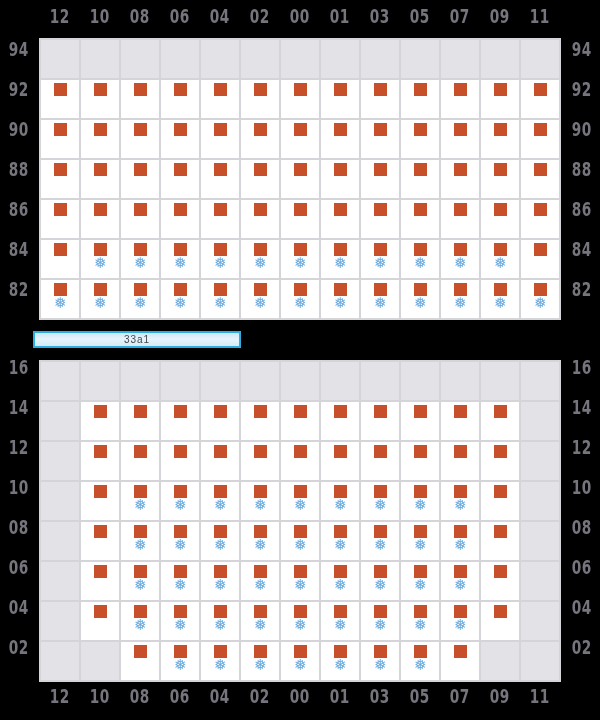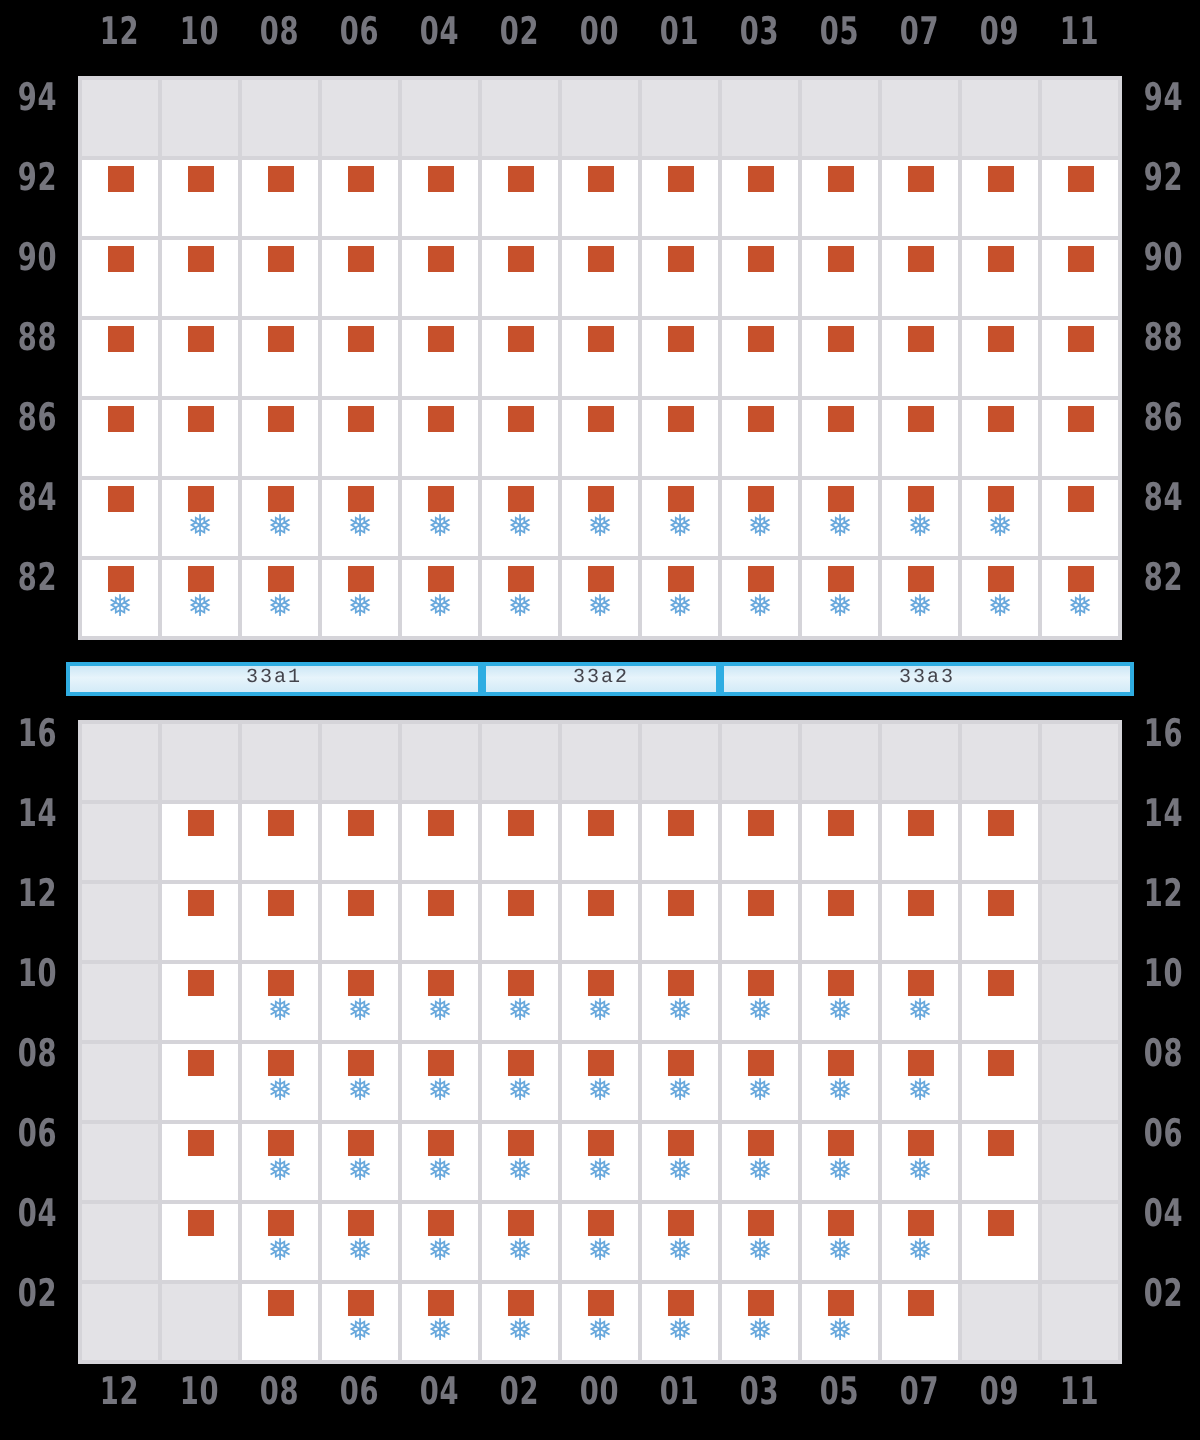--- a/index.html
+++ b/index.html
@@ -35,21 +35,21 @@
   .cell.empty{background:var(--empty,#e3e2e6);}
   .cbox{width:13px;height:13px;background:var(--container,#c7502b);flex:0 0 13px;}
   .flake{font-size:15px;line-height:13px;margin-top:1px;color:var(--reefer,#68a8dc);
          font-family:"DejaVu Sans",sans-serif;}
 
   
   .hatch-bar{position:absolute;top:331px;left:33px;width:534px;height:17px;display:flex;}
   .hatch{box-sizing:border-box;border:2px solid var(--hatchBorder,#2fade2);
          background:linear-gradient(180deg,#cde7f6 0%,#e7f4fb 45%,#d3ebf8 100%);
          display:flex;align-items:center;justify-content:center;}
-  .hatch-label{font-family:Liberation Mono, monospace;font-size:10px;color:#44444c;letter-spacing:1px;}
+  .hatch-label{font-family:Liberation Sans, sans-serif;font-size:10px;color:#44444c;letter-spacing:1px;}
 </style>
 </head>
 <body>
 
 <div class="stage">
   <div id="col-labels-top" class="col-labels top">
       <div class="col-label"><span class="digits">12</span></div>
       <div class="col-label"><span class="digits">10</span></div>
       <div class="col-label"><span class="digits">08</span></div>
       <div class="col-label"><span class="digits">06</span></div>
@@ -381,26 +381,20 @@
       </div>
       <div class="tier-row">
         <span class="digits">82</span>
       </div>
     </div>
 
   <div id="hatch-bar" class="hatch-bar">
       <div class="hatch" style="width: 208px;">
         <span class="hatch-label">33a1</span>
       </div>
-      <div class="hatch" style="width: 119px;">
-        <span class="hatch-label">33a2</span>
-      </div>
-      <div class="hatch" style="width: 207px;">
-        <span class="hatch-label">33a3</span>
-      </div>
     </div>
 
   <div id="hold-tiers-left" class="tier-col hold left">
       <div class="tier-row">
         <span class="digits">16</span>
       </div>
       <div class="tier-row">
         <span class="digits">14</span>
       </div>
       <div class="tier-row">

